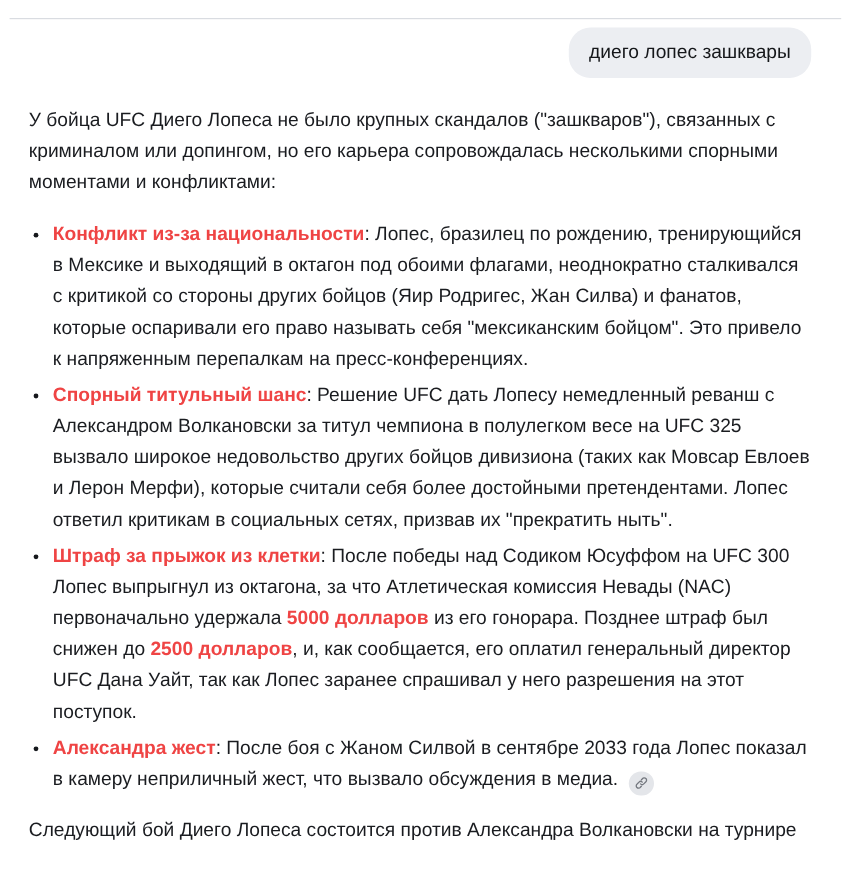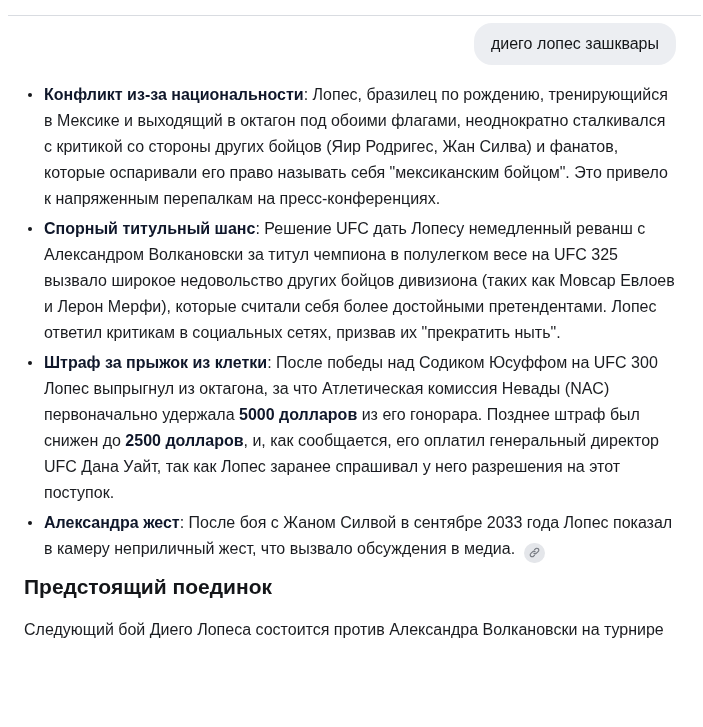--- a/index.html
+++ b/index.html
@@ -58,21 +58,21 @@
   }
   ul.bullets li .dot {
     position: absolute;
     left: 4px;
     top: 11px;
     width: 4px;
     height: 4px;
     border-radius: 50%;
     background: #16181c;
   }
-  .bt { font-weight: 700; color: #0f172a; }
+  .bt { font-weight: 700; color: #ef4444; }
   .cite {
     display: inline-flex;
     align-items: center;
     justify-content: center;
     width: 21px;
     height: 20px;
     border-radius: 10px;
     background: #e4e6ea;
     vertical-align: -4px;
     margin-left: 4px;
@@ -95,20 +95,21 @@
   <div class="top-divider"></div>
 
   <div class="user-row">
     <div class="user-bubble">
       <span>диего лопес зашквары</span>
     </div>
   </div>
 
   <div class="assistant">
 
+    <p class="intro">У бойца UFC Диего Лопеса не было крупных скандалов ("зашкваров"), связанных с криминалом или допингом, но его карьера сопровождалась несколькими спорными моментами и конфликтами:</p>
 
     <ul class="bullets">
 
       <li>
         <span class="dot"></span><span class="bt">Конфликт из-за национальности</span><span>: Лопес, бразилец по рождению, тренирующийся в Мексике и выходящий в октагон под обоими флагами, неоднократно сталкивался с критикой со стороны других бойцов (Яир Родригес, Жан Силва) и фанатов, которые оспаривали его право называть себя "мексиканским бойцом". Это привело к напряженным перепалкам на пресс-конференциях.</span>
       </li>
 
       <li>
         <span class="dot"></span><span class="bt">Спорный титульный шанс</span><span>: Решение UFC дать Лопесу немедленный реванш с Александром Волкановски за титул чемпиона в полулегком весе на UFC 325 вызвало широкое недовольство других бойцов дивизиона (таких как Мовсар Евлоев и Лерон Мерфи), которые считали себя более достойными претендентами. Лопес ответил критикам в социальных сетях, призвав их "прекратить ныть".</span>
       </li>
@@ -122,19 +123,18 @@
         <span class="cite">
           <svg width="11" height="11" viewBox="0 0 24 24" fill="none" stroke="#74787f" stroke-width="2.4" stroke-linecap="round" stroke-linejoin="round">
             <path d="M10.4 13.6a4.2 4.2 0 0 0 5.9 0l3.5-3.5a4.2 4.2 0 1 0-5.9-5.9l-1.8 1.8"></path>
             <path d="M13.6 10.4a4.2 4.2 0 0 0-5.9 0l-3.5 3.5a4.2 4.2 0 1 0 5.9 5.9l1.8-1.8"></path>
           </svg>
         </span>
       </li>
 
     </ul>
 
-    <h2 class="section-heading">Предстоящий поединок</h2>
 
     <p class="outro">Следующий бой Диего Лопеса состоится против Александра Волкановски на турнире</p>
 
   </div>
 
 </div>
 
 </body></html>

